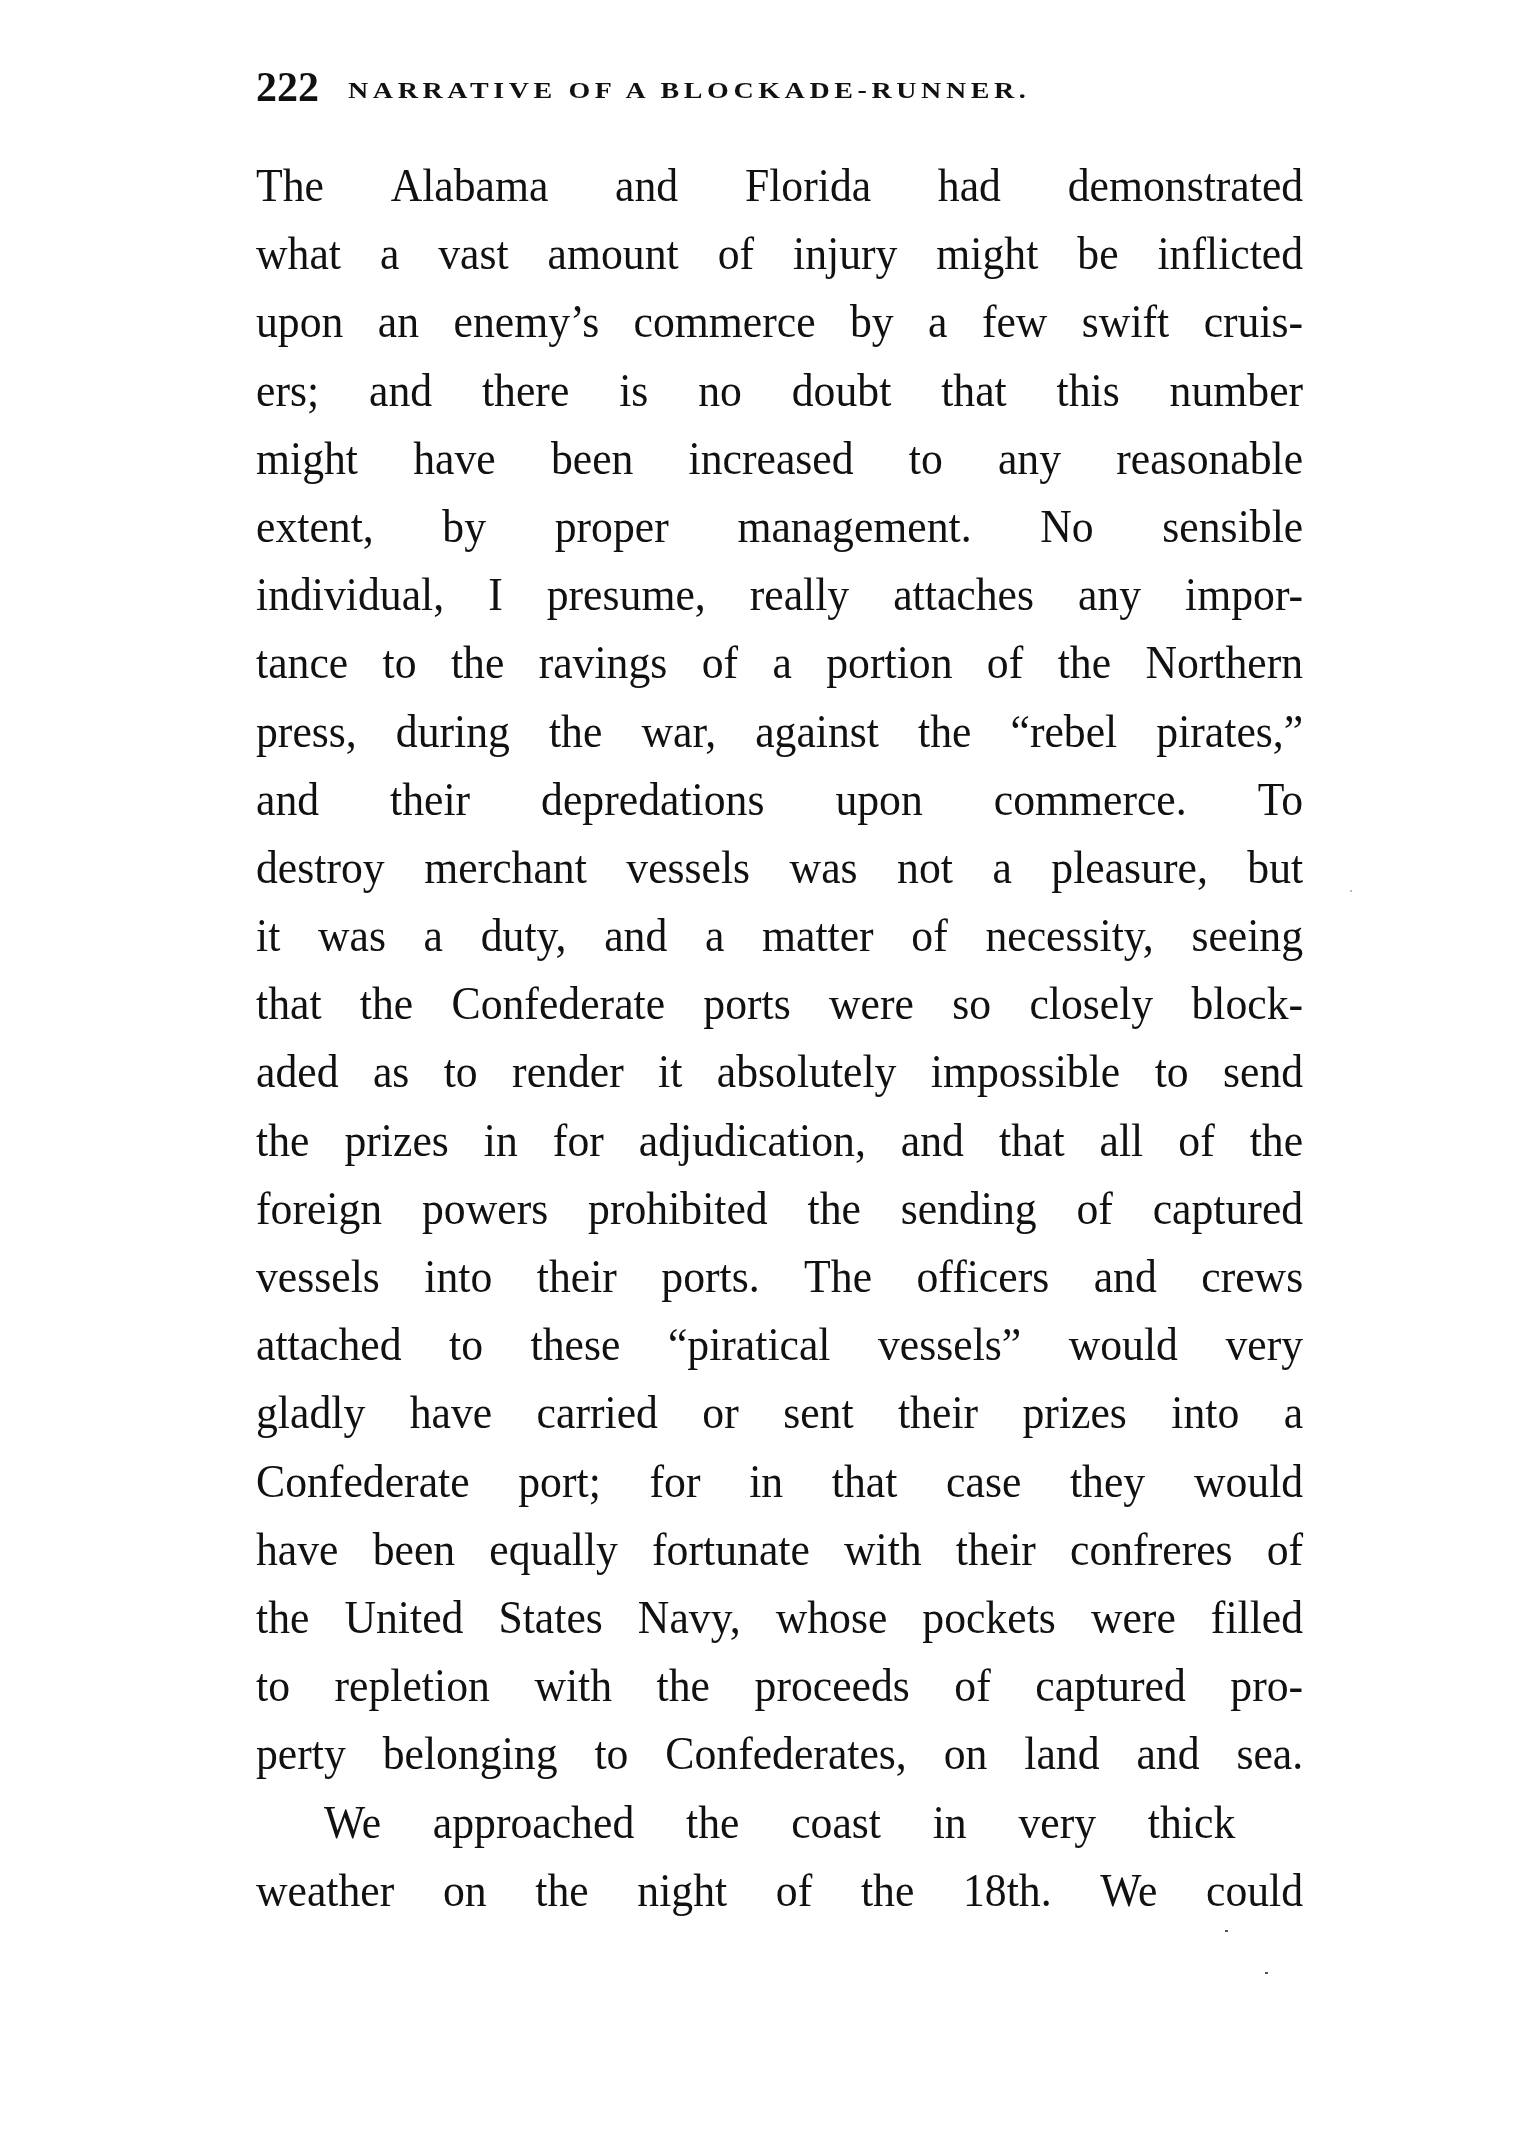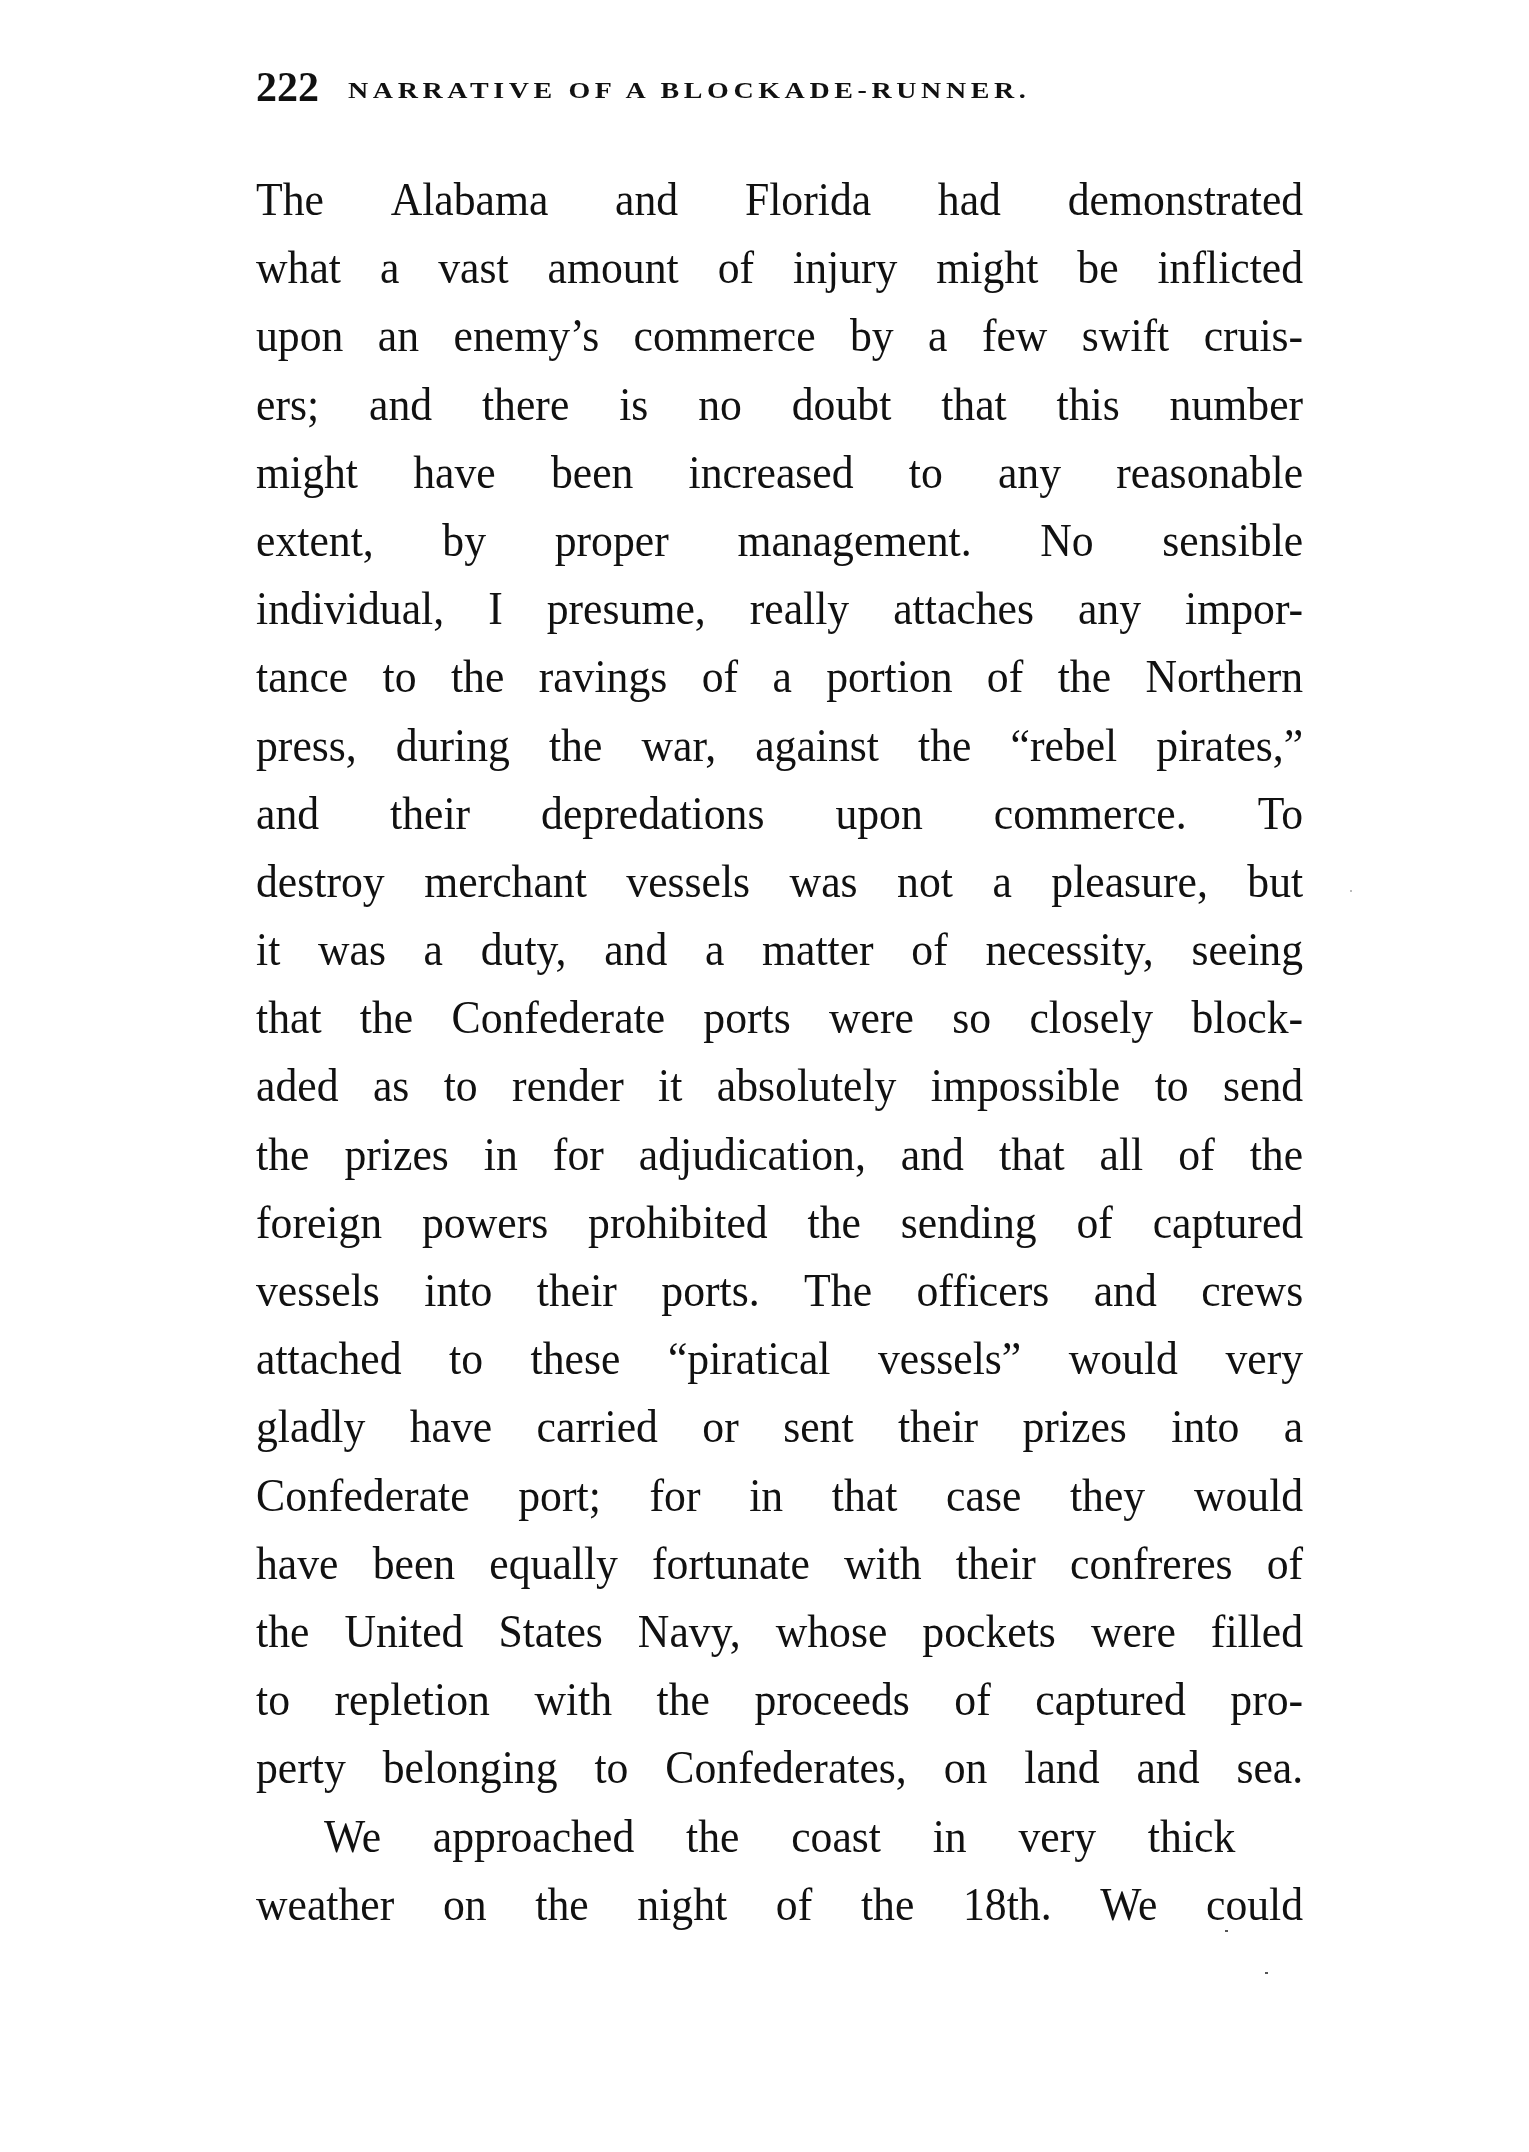--- a/index.html
+++ b/index.html
@@ -46,21 +46,21 @@
       line-height: 44px;
       font-weight: bold;
       letter-spacing: 4.6px;
       text-transform: uppercase;
       transform: scaleY(0.86);
       transform-origin: left center;
     }
     .body-text {
       position: absolute;
       left: 256px;
-      top: 165px;
+      top: 151px;
       width: 1047px;
     }
     .line {
       display: block;
       height: 68.2px;
       line-height: 68.2px;
       font-size: 47px;
       text-align: justify;
       text-align-last: justify;
       white-space: nowrap;

